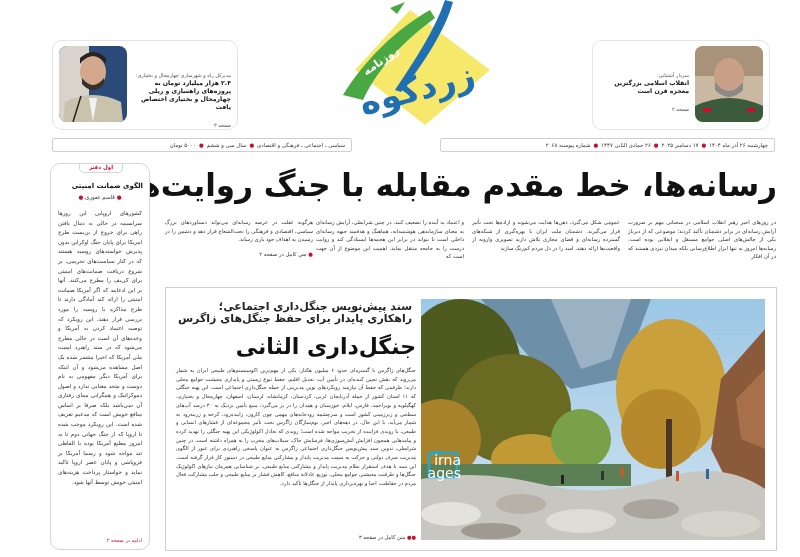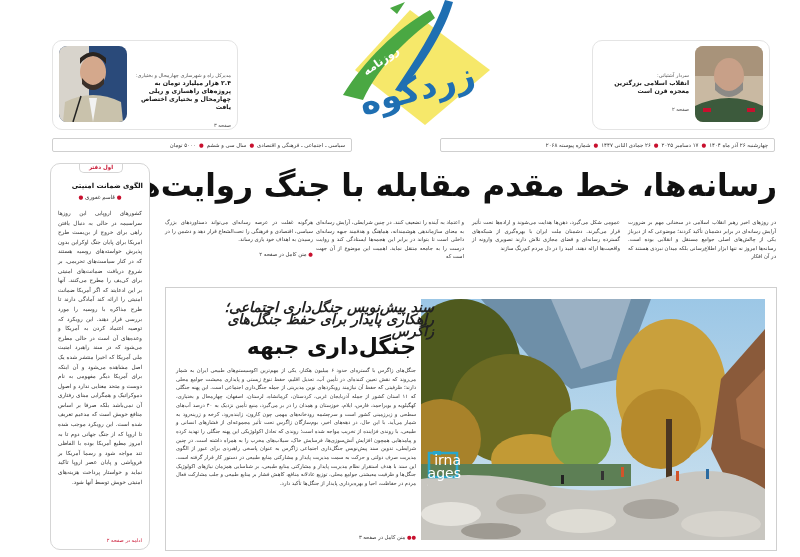--- a/index.html
+++ b/index.html
@@ -41,21 +41,21 @@
   .side-box .tag { position: absolute; top: -1px; left: 28px; width: 44px; height: 10px; background: #fff; border: 1px solid #d5d5d5; border-top: none; border-radius: 0 0 5px 5px; font-size: 5.5px; line-height: 9px; text-align: center; color: #c8102e; font-weight: bold; }
   .side-box .title { position: absolute; top: 18px; right: 6px; left: 6px; font-size: 7px; font-weight: bold; color: #111; }
   .side-box .author { position: absolute; top: 30px; right: 6px; left: 6px; font-size: 5.5px; text-align: center; color: #333; }
   .side-box .author .dot { color: #c8102e; }
   .side-box .body { position: absolute; top: 45px; right: 7px; left: 7px; font-size: 5.6px; line-height: 9.6px; text-align: justify; color: #333; }
   .side-box .cont { position: absolute; bottom: 6px; right: 7px; left: 7px; font-size: 5px; color: #c8102e; }
 
   
   .feature { position: absolute; left: 165px; top: 287px; width: 612px; height: 264px; border: 1px solid #cfcfcf; background: #fff; }
   .feature .photo { position: absolute; left: 255px; top: 11px; width: 344px; height: 241px; overflow: hidden; }
-  .feature .kicker { position: absolute; left: 28px; top: 13px; width: 240px; font-size: 14px; line-height: 12px; font-weight: bold; color: #222; text-align: right; font-style: italic; }
+  .feature .kicker { position: absolute; left: 6px; top: 13px; width: 240px; font-size: 11px; line-height: 12px; font-weight: bold; color: #222; text-align: right; }
   .feature .headline { position: absolute; left: 10px; top: 42px; width: 240px; font-size: 22px; line-height: 34px; font-weight: bold; color: #111; text-align: right; letter-spacing: -0.5px; }
   .feature .body { position: absolute; left: 10px; top: 78px; width: 240px; font-size: 5.2px; line-height: 8.7px; color: #333; text-align: justify; }
   .feature .more { position: absolute; left: 10px; bottom: 10px; width: 240px; font-size: 5.2px; color: #333; text-align: right; }
   .feature .more .bullet { color: #c8102e; }
 
   .watermark { position: absolute; left: 6px; top: 150px; width: 110px; height: 40px; padding-left: 36px; }
 </style>
 </head>
 <body>
 
@@ -185,16 +185,16 @@
         <rect x="2" y="4" width="28" height="24" fill="none" stroke="#29a6c9" stroke-width="2.5"></rect>
         <rect x="6" y="2" width="8" height="4" fill="#29a6c9"></rect>
         <text x="34" y="16" font-family="DejaVu Sans, sans-serif" font-size="14" fill="#ffffff">irna</text>
         <text x="34" y="29" font-family="DejaVu Sans, sans-serif" font-size="14" fill="#ffffff">images</text>
         <text x="2" y="38" font-family="DejaVu Sans, sans-serif" font-size="5" fill="#ffffff" letter-spacing="1.5">PHOTO</text>
       </svg>
     </div>
   </div>
 
   <div class="kicker">سند پیش‌نویس جنگل‌داری اجتماعی؛ راهکاری پایدار برای حفظ جنگل‌های زاگرس</div>
-  <div class="headline">جنگل‌داری جبهه</div>
+  <div class="headline">جنگل‌داری الثانی</div>
   <div class="body">جنگل‌های زاگرس با گستره‌ای حدود ۶ میلیون هکتار، یکی از مهم‌ترین اکوسیستم‌های طبیعی ایران به شمار می‌روند که نقش تعیین کننده‌ای در تأمین آب، تعدیل اقلیم، حفظ تنوع زیستی و پایداری معیشت جوامع محلی دارند؛ ظرفیتی که حفظ آن نیازمند رویکردهای نوین مدیریتی از جمله جنگل‌داری اجتماعی است. این پهنه جنگلی که ۱۱ استان کشور از جمله آذربایجان غربی، کردستان، کرمانشاه، لرستان، اصفهان، چهارمحال و بختیاری، کهگیلویه و بویراحمد، فارس، ایلام، خوزستان و همدان را در بر می‌گیرد، منبع تأمین نزدیک به ۴۰ درصد آب‌های سطحی و زیرزمینی کشور است و سرچشمه رودخانه‌های مهمی چون کارون، زاینده‌رود، کرخه و زرینه‌رود به شمار می‌آید. با این حال، در دهه‌های اخیر، بوم‌سازگان زاگرس تحت تأثیر مجموعه‌ای از فشارهای انسانی و طبیعی، با روندی فزاینده از تخریب مواجه شده است؛ روندی که تعادل اکولوژیکی این پهنه جنگلی را تهدید کرده و پیامدهایی همچون افزایش آتش‌سوزی‌ها، فرسایش خاک، سیلاب‌های مخرب را به همراه داشته است. در چنین شرایطی، تدوین سند پیش‌نویس جنگل‌داری اجتماعی زاگرس به عنوان پاسخی راهبردی برای عبور از الگوی مدیریت صرف دولتی و حرکت به سمت مدیریت پایدار و مشارکتی منابع طبیعی در دستور کار قرار گرفته است. این سند با هدف استقرار نظام مدیریت پایدار و مشارکتی منابع طبیعی، بر شناسایی همزمان نیازهای اکولوژیک جنگل‌ها و ظرفیت معیشتی جوامع محلی، توزیع عادلانه منافع، کاهش فشار بر منابع طبیعی و جلب مشارکت فعال مردم در حفاظت، احیا و بهره‌برداری پایدار از جنگل‌ها تأکید دارد.</div>
   <div class="more"><span class="bullet">●● </span><span>متن کامل در صفحه ۳</span></div>
 </div>
 
 </body></html>

